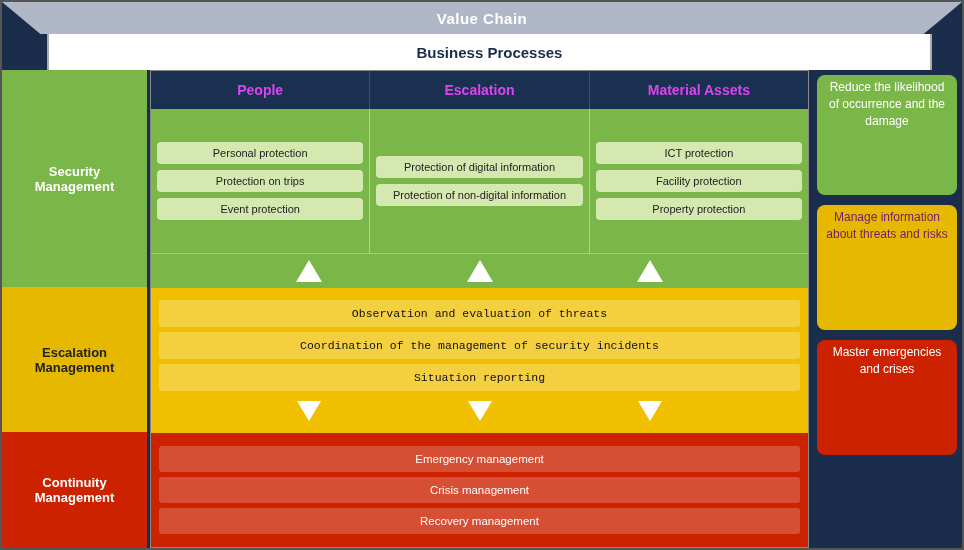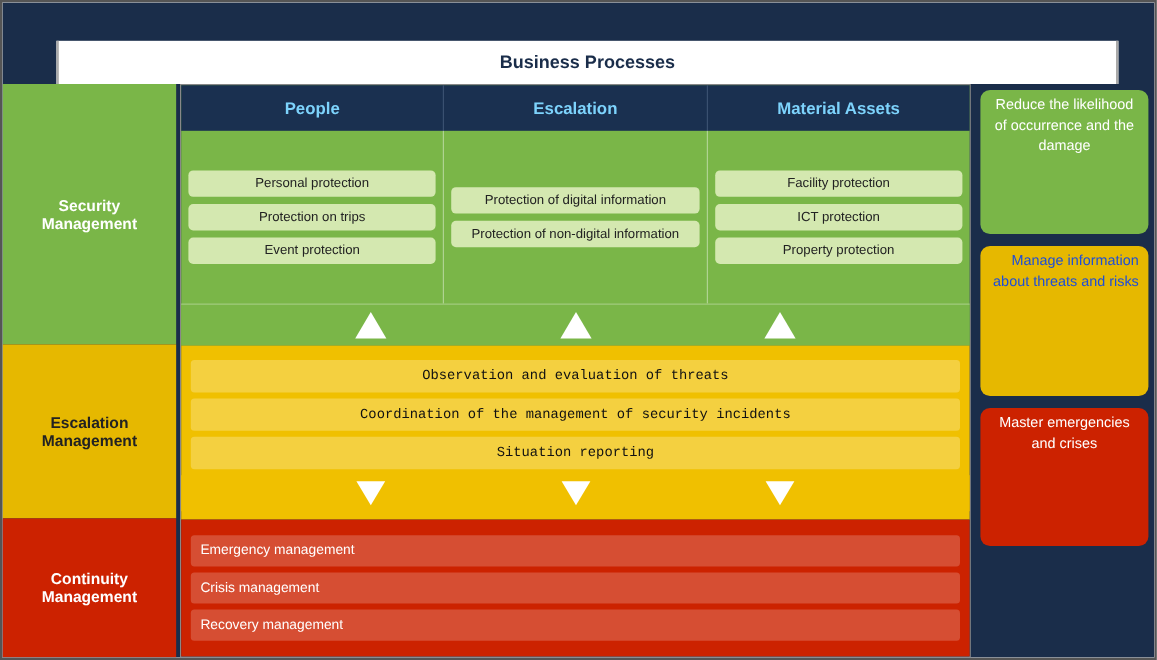--- a/index.html
+++ b/index.html
@@ -74,21 +74,21 @@
       border-radius: 8px;
       padding: 4px 8px;
       font-size: 12px;
       text-align: center;
       color: white;
       font-weight: normal;
       line-height: 1.4;
       flex: 0 0 auto;
     }
     .badge-green { background: #7ab648; margin-top: 0; flex: 0 0 120px; }
-    .badge-yellow { background: #e6b800; color: #1d4ed8; flex: 0 0 125px; text-align: right; }
+    .badge-yellow { background: #e6b800; color: #701a75; flex: 0 0 125px; }
     .badge-red { background: #cc2200; flex: 0 0 115px; }
 
     
     .sidebar-wrapper {
       width: 145px;
       display: flex;
       flex-direction: column;
       position: relative;
       overflow: hidden;
     }
@@ -207,49 +207,52 @@
       display: flex;
       flex-direction: column;
       gap: 5px;
       padding: 5px 8px;
     }
     .r-row-card {
       background: rgba(255,255,255,0.2);
       border-radius: 3px;
       padding: 7px 8px;
       font-size: 11.5px;
-      text-align: left;
+      text-align: center;
       color: white;
     }
 
     
     .col-heads {
       display: flex;
       height: 38px;
       background: #1a3050;
     }
     .col-head {
       flex: 1;
       display: flex;
       align-items: center;
       justify-content: center;
       font-weight: bold;
       font-size: 14px;
-      color: #7dd3fc;
+      color: #d946ef;
       border-right: 1px solid #3a5070;
     }
     .col-head:last-child { border-right: none; }
   </style>
 </head>
 <body>
 
 <div class="diagram-container">
 
   <div class="bg-navy"></div>
 
+  <div class="value-chain-bar">
+    <span class="value-chain-label">Value Chain</span>
+  </div>
 
   <div class="business-bar">
     <span class="business-label">Business Processes</span>
   </div>
 
   <div style="position:absolute; top:68px; left:0; right:0; bottom:0; display:flex;">
 
     <div class="sidebar-wrapper">
       <div class="sidebar-block sb-green">
         <span style="white-space:pre-line;">Security
@@ -285,22 +288,22 @@
           <div class="data-col">
             <div class="cell-card">Personal protection</div>
             <div class="cell-card">Protection on trips</div>
             <div class="cell-card">Event protection</div>
           </div>
           <div class="data-col">
             <div class="cell-card">Protection of digital information</div>
             <div class="cell-card">Protection of non-digital information</div>
           </div>
           <div class="data-col">
+            <div class="cell-card">ICT protection</div>
             <div class="cell-card">Facility protection</div>
-            <div class="cell-card">ICT protection</div>
             <div class="cell-card">Property protection</div>
           </div>
         </div>
 
         <div class="arrows-between">
           <div style="width:0;height:0;border-left:13px solid transparent;border-right:13px solid transparent;border-bottom:22px solid white;"></div>
           <div style="width:0;height:0;border-left:13px solid transparent;border-right:13px solid transparent;border-bottom:22px solid white;"></div>
           <div style="width:0;height:0;border-left:13px solid transparent;border-right:13px solid transparent;border-bottom:22px solid white;"></div>
         </div>
       </div>

